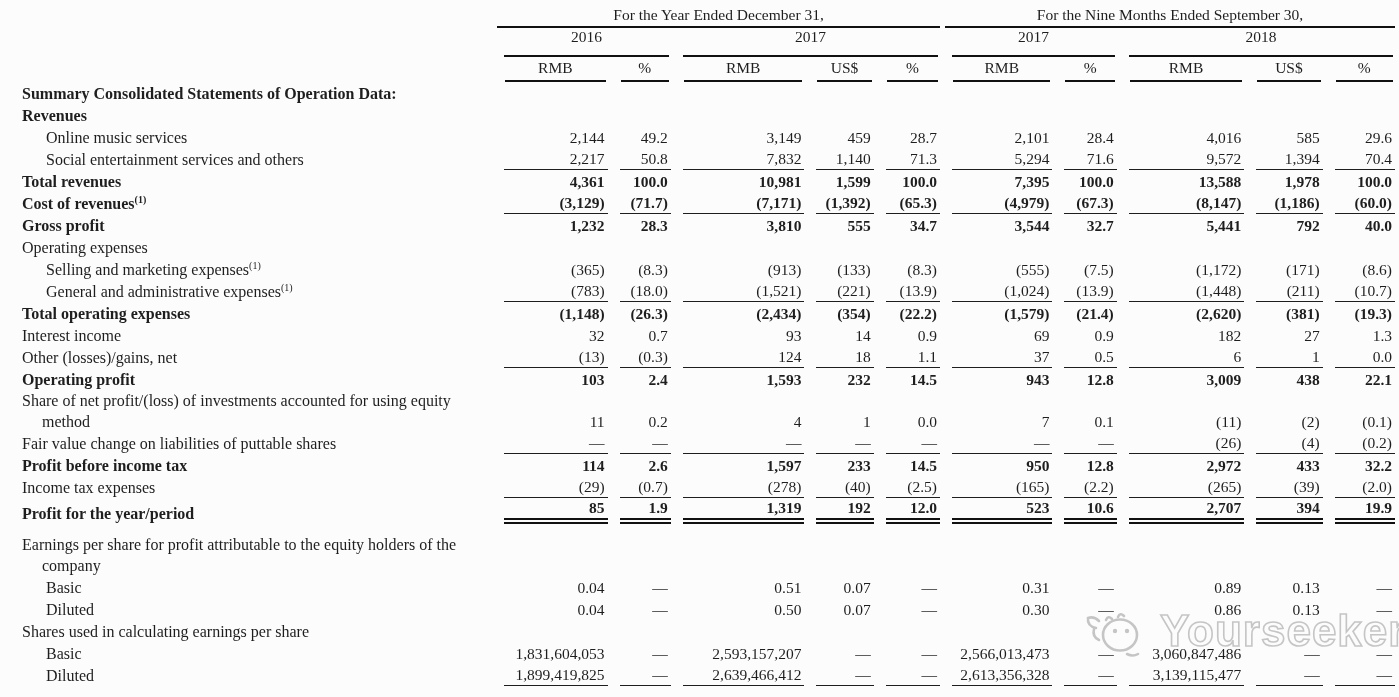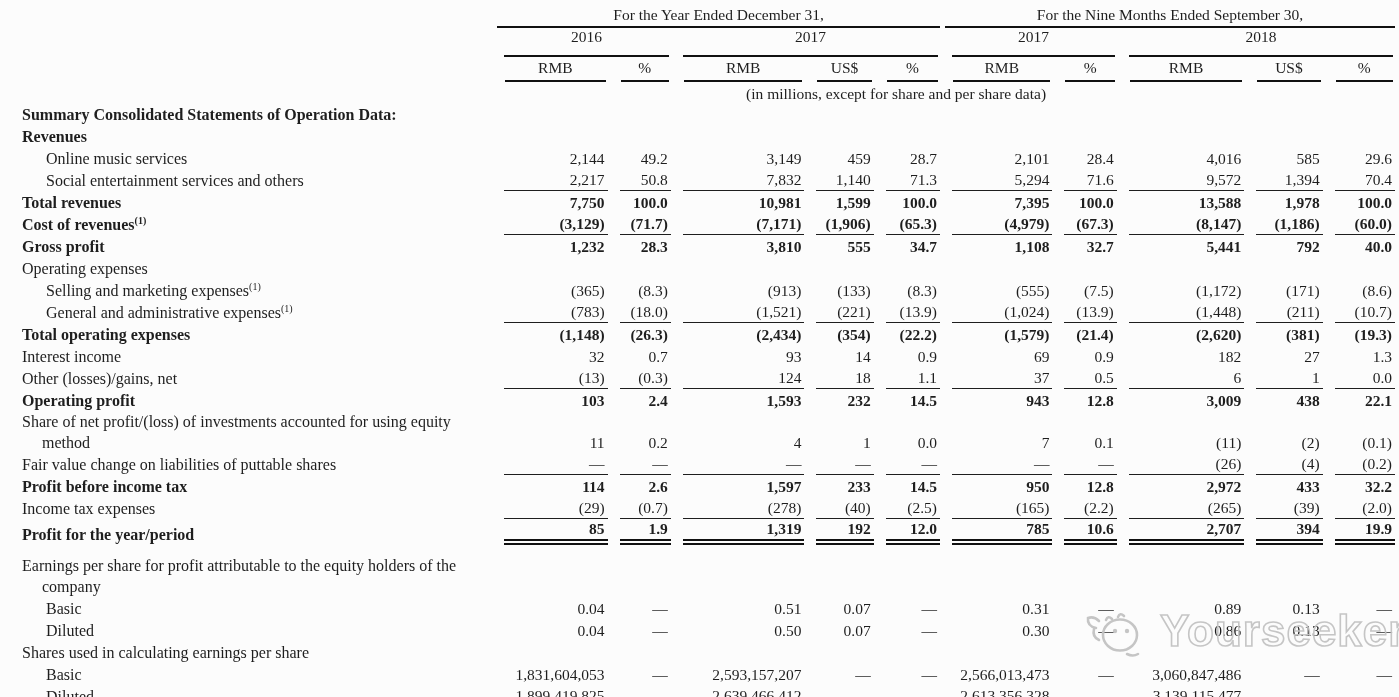--- a/index.html
+++ b/index.html
@@ -139,24 +139,20 @@
         <td class="chead">
             <div class="hline">RMB</div>
           </td>
         <td class="chead">
             <div class="hline">US$</div>
           </td>
         <td class="chead">
             <div class="hline">%</div>
           </td>
       </tr>
-      <tr class="note-row">
-        <td></td>
-        <td class="note" colspan="10">(in millions, except for share and per share data)</td>
-      </tr>
     </thead>
     <tbody>
         <tr class="body-row">
           <td class="label bold"><span>Summary Consolidated Statements of Operation Data:</span></td>
           <td class="num bold">
             <div class="line"></div>
           </td>
           <td class="num bold">
             <div class="line"></div>
           </td>
@@ -280,21 +276,21 @@
           <td class="num">
             <div class="line rule">1,394</div>
           </td>
           <td class="num">
             <div class="line rule">70.4</div>
           </td>
         </tr>
         <tr class="body-row">
           <td class="label bold"><span>Total revenues</span></td>
           <td class="num bold">
-            <div class="line">7,750</div>
+            <div class="line">4,361</div>
           </td>
           <td class="num bold">
             <div class="line">100.0</div>
           </td>
           <td class="num bold">
             <div class="line">10,981</div>
           </td>
           <td class="num bold">
             <div class="line">1,599</div>
           </td>
@@ -322,21 +318,21 @@
           <td class="num bold">
             <div class="line rule">(3,129)</div>
           </td>
           <td class="num bold">
             <div class="line rule">(71.7)</div>
           </td>
           <td class="num bold">
             <div class="line rule">(7,171)</div>
           </td>
           <td class="num bold">
-            <div class="line rule">(1,906)</div>
+            <div class="line rule">(1,392)</div>
           </td>
           <td class="num bold">
             <div class="line rule">(65.3)</div>
           </td>
           <td class="num bold">
             <div class="line rule">(4,979)</div>
           </td>
           <td class="num bold">
             <div class="line rule">(67.3)</div>
           </td>
@@ -361,21 +357,21 @@
           <td class="num bold">
             <div class="line">3,810</div>
           </td>
           <td class="num bold">
             <div class="line">555</div>
           </td>
           <td class="num bold">
             <div class="line">34.7</div>
           </td>
           <td class="num bold">
-            <div class="line">1,108</div>
+            <div class="line">3,544</div>
           </td>
           <td class="num bold">
             <div class="line">32.7</div>
           </td>
           <td class="num bold">
             <div class="line">5,441</div>
           </td>
           <td class="num bold">
             <div class="line">792</div>
           </td>
@@ -757,21 +753,21 @@
           <td class="num bold">
             <div class="line rule2">1,319</div>
           </td>
           <td class="num bold">
             <div class="line rule2">192</div>
           </td>
           <td class="num bold">
             <div class="line rule2">12.0</div>
           </td>
           <td class="num bold">
-            <div class="line rule2">785</div>
+            <div class="line rule2">523</div>
           </td>
           <td class="num bold">
             <div class="line rule2">10.6</div>
           </td>
           <td class="num bold">
             <div class="line rule2">2,707</div>
           </td>
           <td class="num bold">
             <div class="line rule2">394</div>
           </td>

